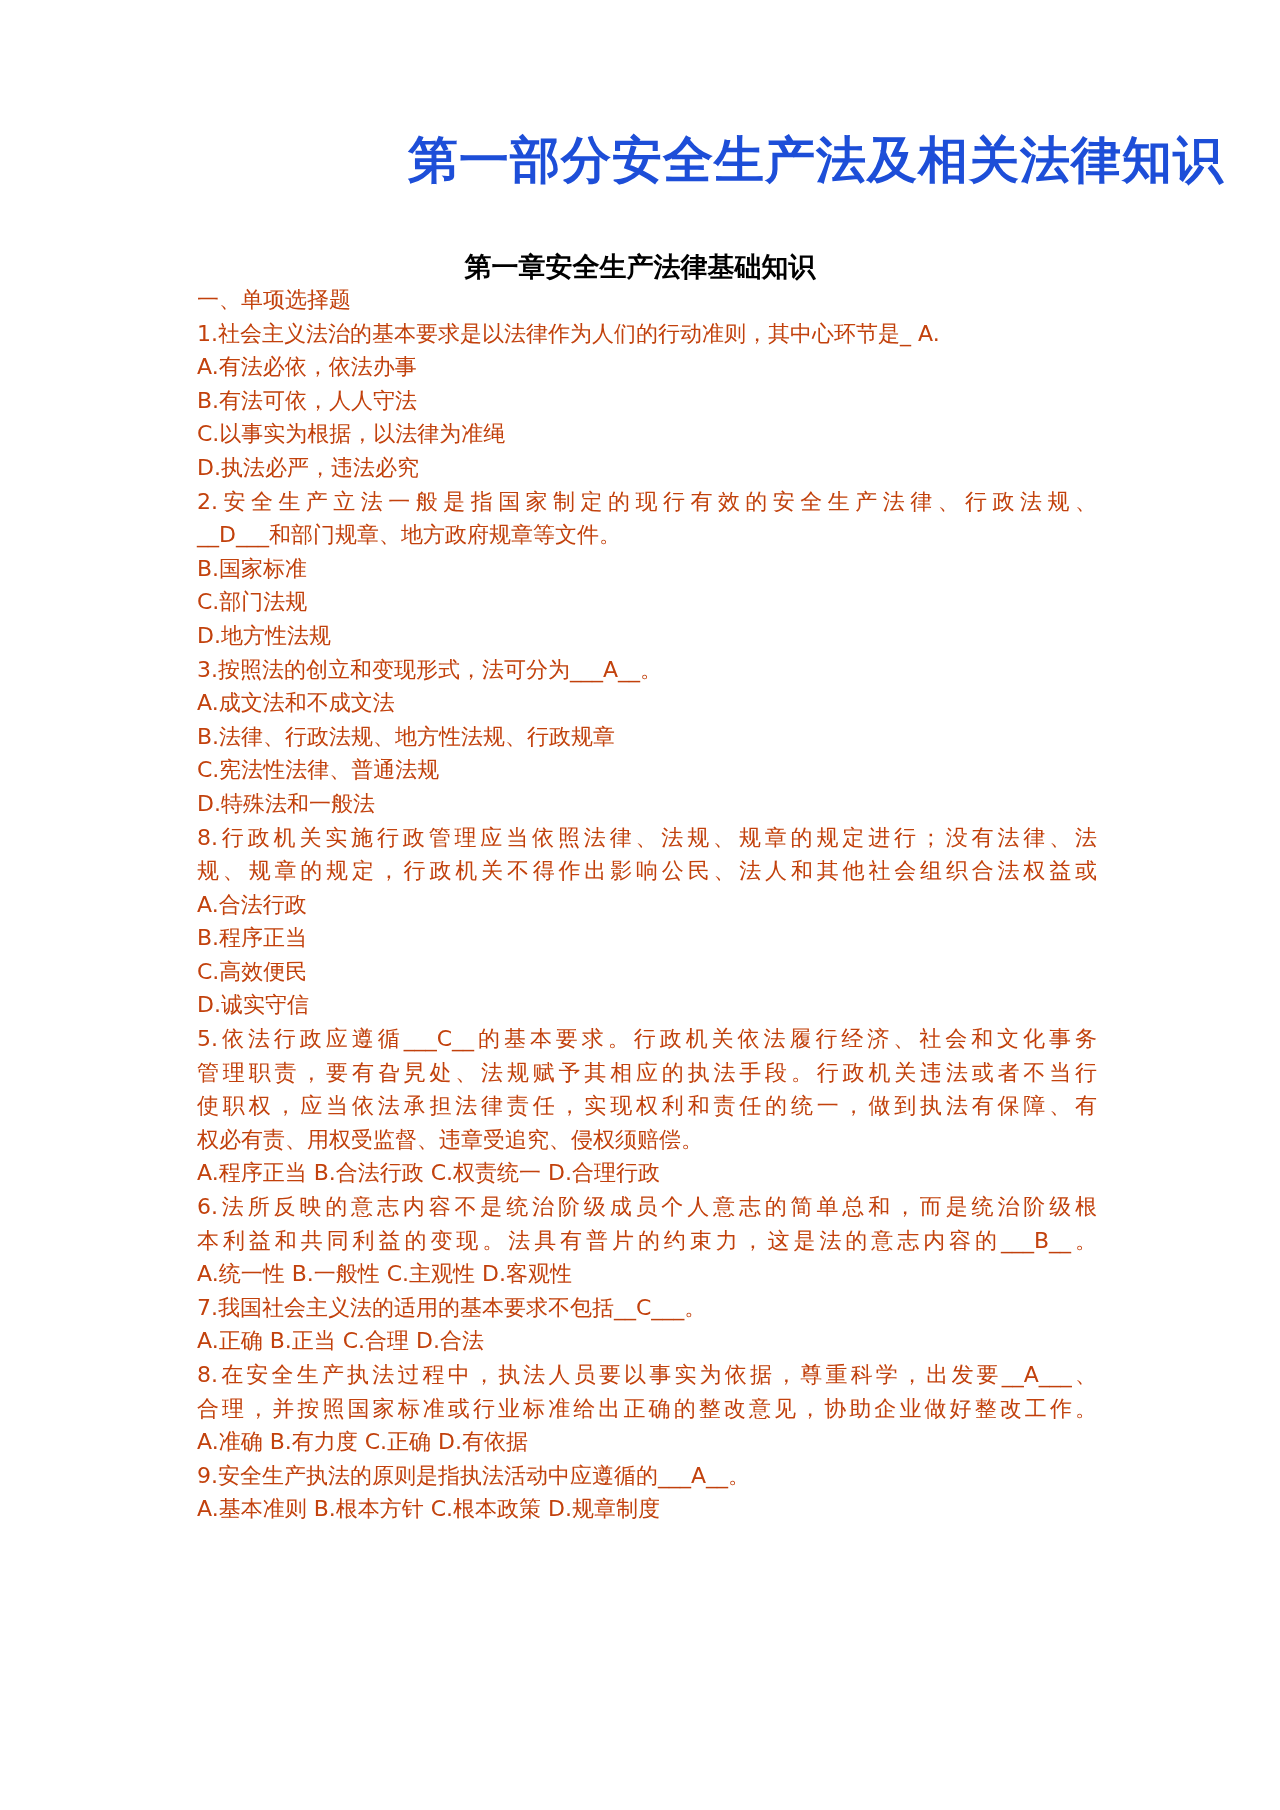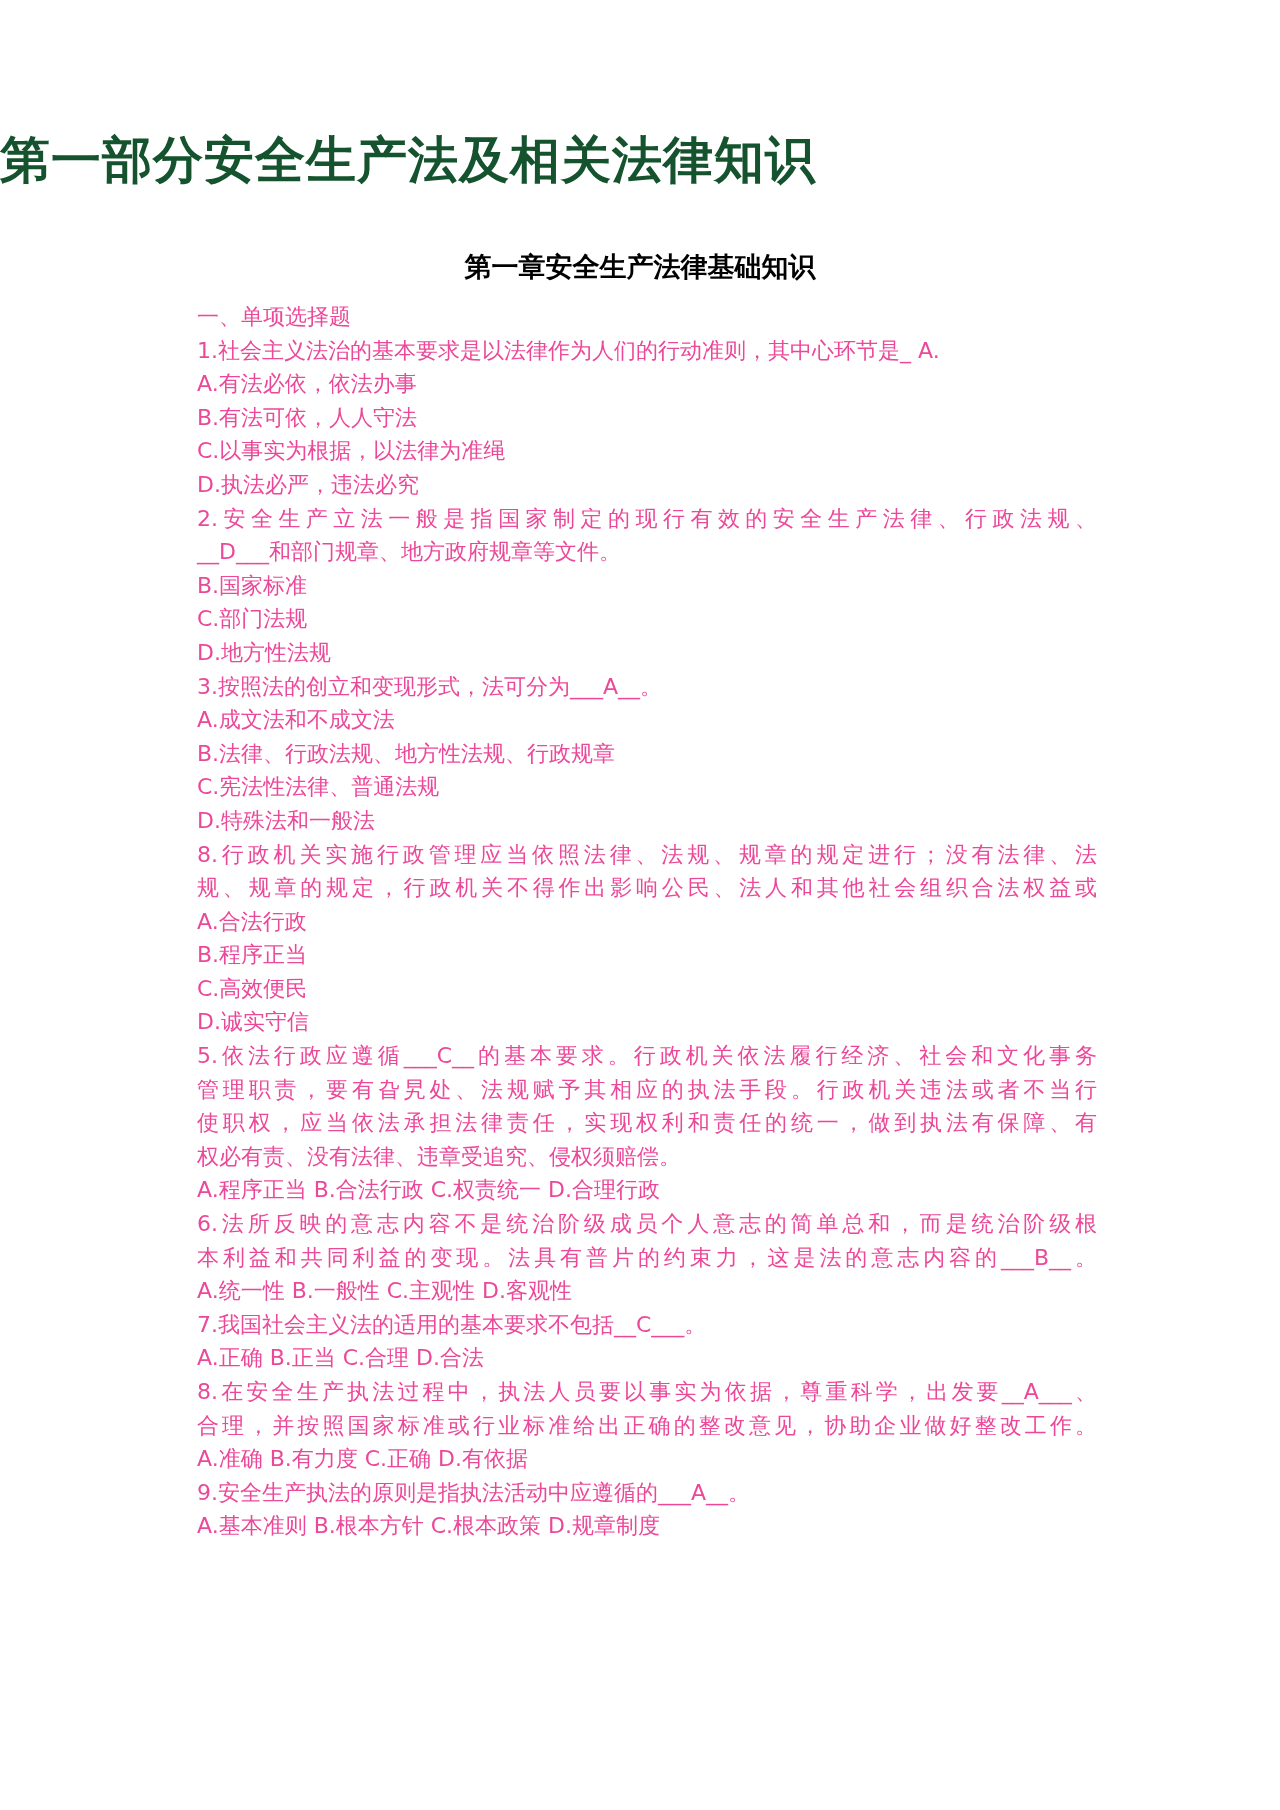--- a/index.html
+++ b/index.html
@@ -1,31 +1,31 @@
 <!DOCTYPE html>
 <html><head>
 <meta charset="utf-8">
 <style>
   html, body { margin: 0; padding: 0; background: #ffffff; }
   body { width: 1280px; height: 1810px; position: relative; overflow: hidden; color: #111; }
   .page { position: absolute; left: 0; top: 0; width: 1280px; height: 1810px; }
   .title {
-    position: absolute; left: 0; top: 128px; width: 1224px; text-align: left;
+    position: absolute; left: 0; top: 128px; width: 1224px; text-align: right;
     font-family: "DejaVu Serif", "Liberation Serif", serif;
-    font-size: 50px; font-weight: bold; letter-spacing: 1px; line-height: 64px; color: #14532d;
+    font-size: 50px; font-weight: bold; letter-spacing: 1px; line-height: 64px; color: #1d4ed8;
   }
   .chapter {
     position: absolute; left: 0; top: 251px; width: 1280px; text-align: center;
     font-family: "DejaVu Sans", "Liberation Sans", sans-serif;
     font-size: 27px; font-weight: bold; line-height: 32px; color: #000;
   }
   .body {
     position: absolute; left: 197px; top: 283px; width: 900px;
     font-family: "DejaVu Sans", "Liberation Sans", sans-serif;
-    font-size: 22px; line-height: 33.6px; color: #ec4899; margin-top: 17px;
+    font-size: 22px; line-height: 33.6px; color: #c2410c;
   }
   .line { white-space: nowrap; height: 33.6px; }
   .line.justify { text-align: justify; text-align-last: justify; white-space: normal; }
 </style>
 </head>
 <body>
 
 <div class="page">
   <div class="title">第一部分安全生产法及相关法律知识</div>
   <div class="chapter">第一章安全生产法律基础知识</div>
@@ -49,21 +49,21 @@
     <div class="line">D.特殊法和一般法</div>
     <div class="line justify">8.行政机关实施行政管理应当依照法律、法规、规章的规定进行；没有法律、法</div>
     <div class="line justify">规、规章的规定，行政机关不得作出影响公民、法人和其他社会组织合法权益或</div>
     <div class="line">A.合法行政</div>
     <div class="line">B.程序正当</div>
     <div class="line">C.高效便民</div>
     <div class="line">D.诚实守信</div>
     <div class="line justify">5.依法行政应遵循___C__的基本要求。行政机关依法履行经济、社会和文化事务</div>
     <div class="line justify">管理职责，要有旮旯处、法规赋予其相应的执法手段。行政机关违法或者不当行</div>
     <div class="line justify">使职权，应当依法承担法律责任，实现权利和责任的统一，做到执法有保障、有</div>
-    <div class="line">权必有责、没有法律、违章受追究、侵权须赔偿。</div>
+    <div class="line">权必有责、用权受监督、违章受追究、侵权须赔偿。</div>
     <div class="line">A.程序正当 B.合法行政 C.权责统一 D.合理行政</div>
     <div class="line justify">6.法所反映的意志内容不是统治阶级成员个人意志的简单总和，而是统治阶级根</div>
     <div class="line justify">本利益和共同利益的变现。法具有普片的约束力，这是法的意志内容的___B__。</div>
     <div class="line">A.统一性 B.一般性 C.主观性 D.客观性</div>
     <div class="line">7.我国社会主义法的适用的基本要求不包括__C___。</div>
     <div class="line">A.正确 B.正当 C.合理 D.合法</div>
     <div class="line justify">8.在安全生产执法过程中，执法人员要以事实为依据，尊重科学，出发要__A___、</div>
     <div class="line justify">合理，并按照国家标准或行业标准给出正确的整改意见，协助企业做好整改工作。</div>
     <div class="line">A.准确 B.有力度 C.正确 D.有依据</div>
     <div class="line">9.安全生产执法的原则是指执法活动中应遵循的___A__。</div>

